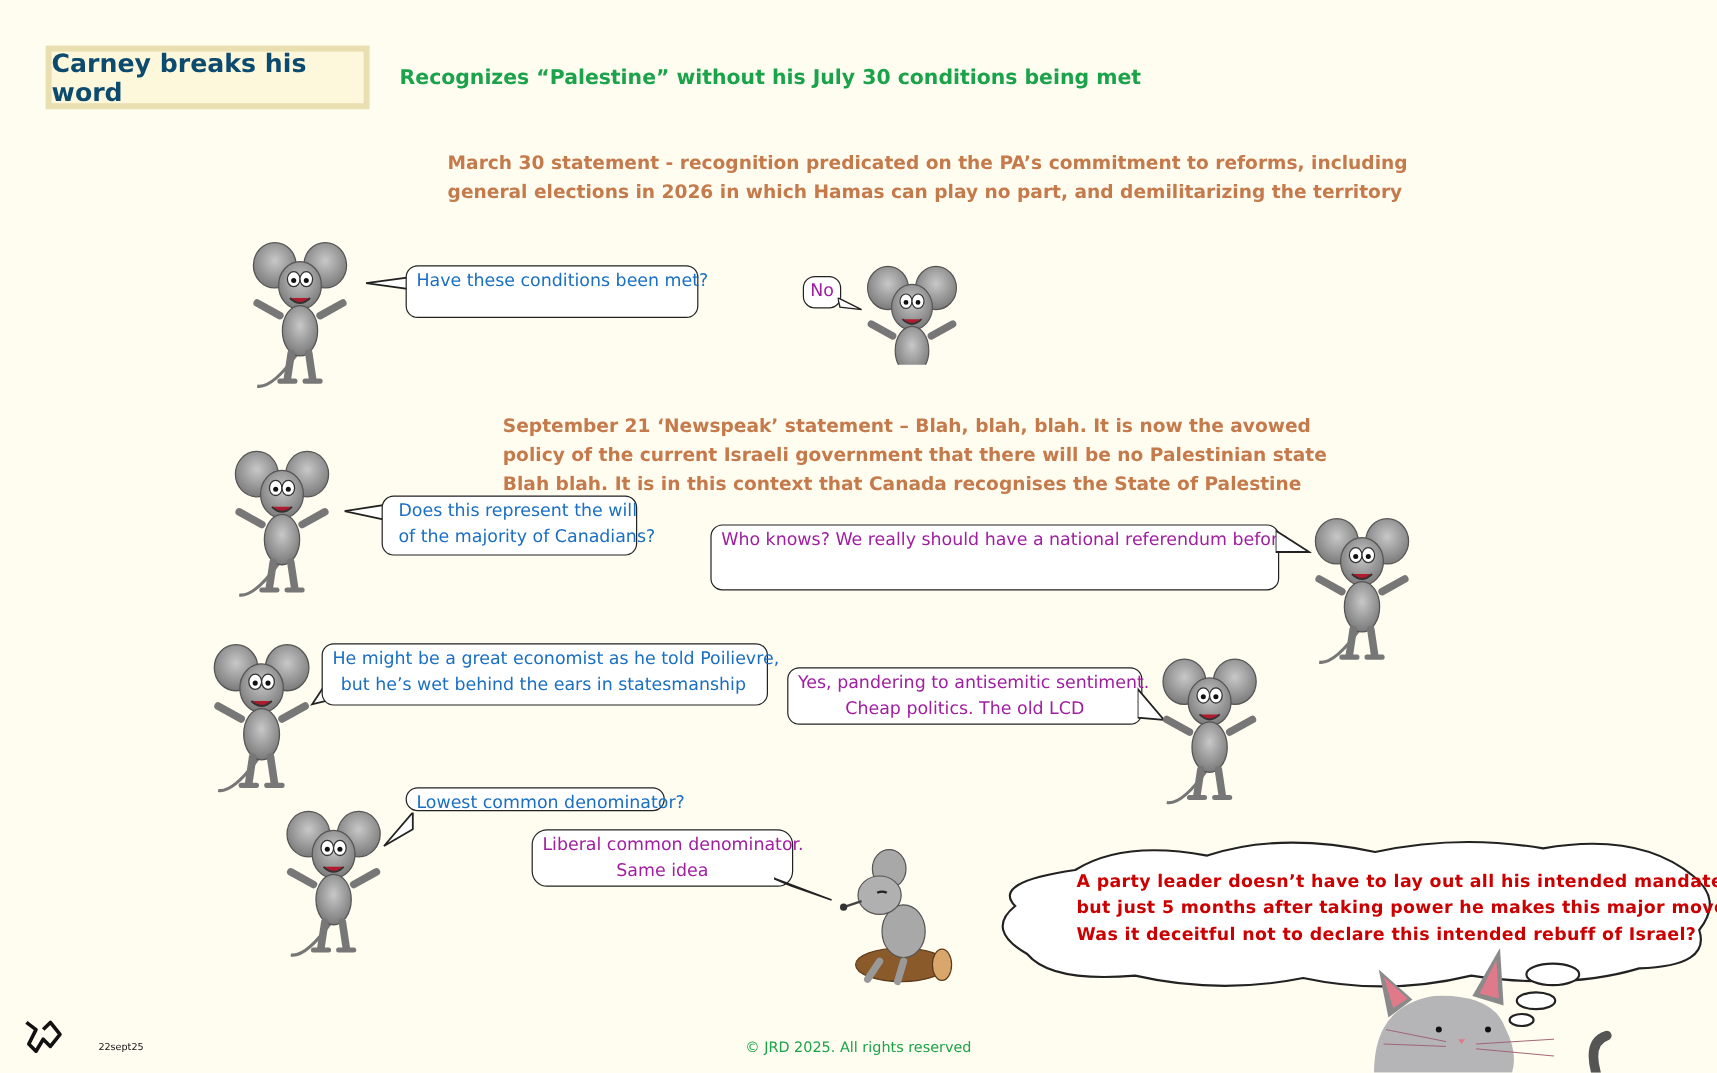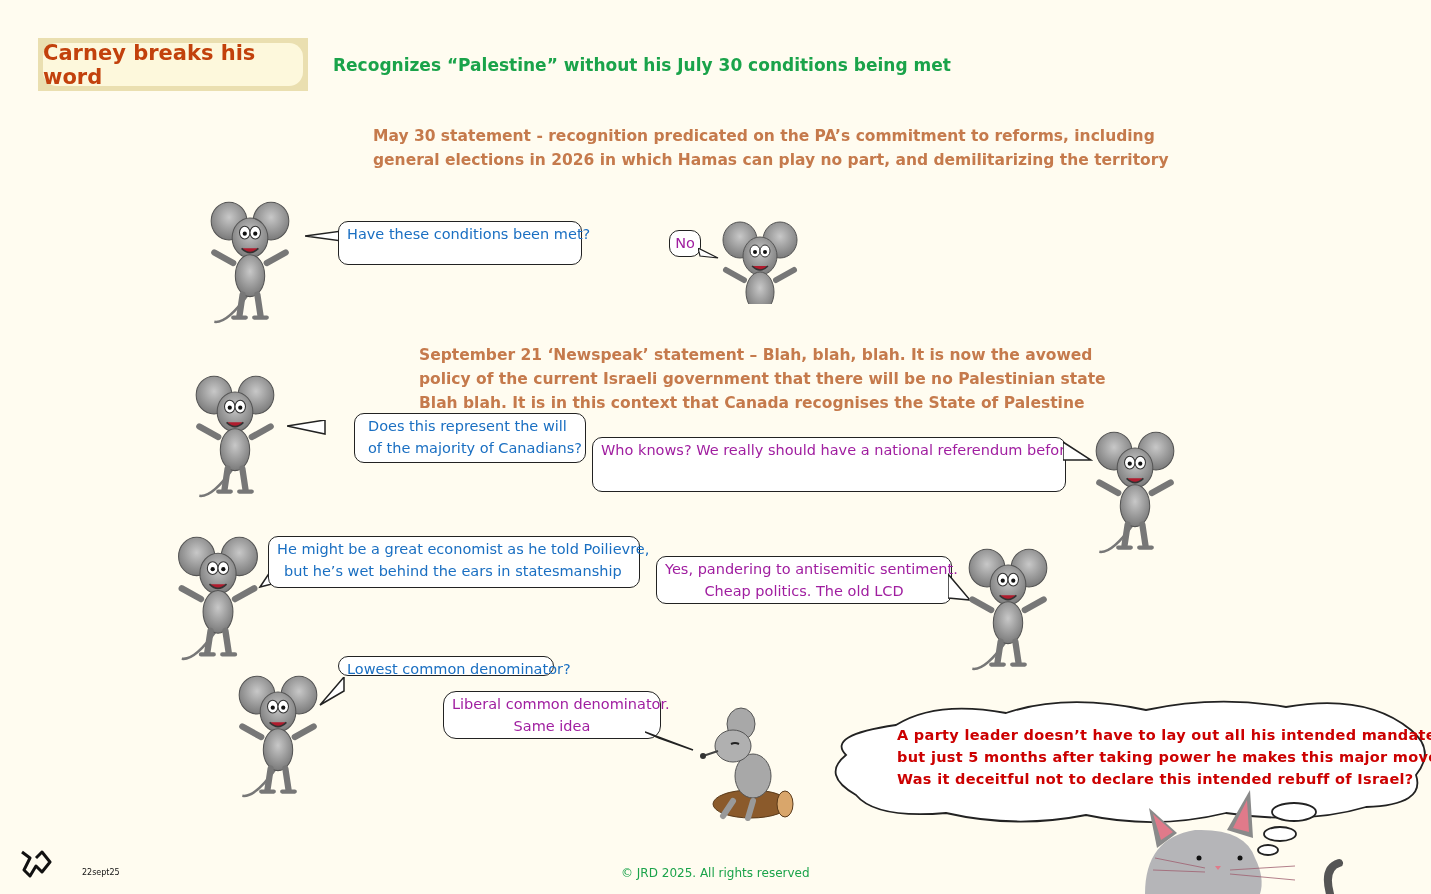--- a/index.html
+++ b/index.html
@@ -14,21 +14,21 @@
     .title-box {
       left: 38px; top: 38px; width: 270px; height: 53px;
       background: #eadfb0;
       box-sizing: border-box;
       padding: 5px;
     }
     .title-inner {
       width: 100%; height: 100%;
       background: #fdf8dc;
       display: flex; align-items: center; justify-content: center;
-      color: #c2410c; font-size: 21px; font-weight: bold; border-radius: 14px;
+      color: #0c4a6e; font-size: 21px; font-weight: bold;
     }
     .subtitle { left: 333px; top: 55px; color: #1aa34a; font-size: 17px; font-weight: bold; }
     .statement { color: #c57a4c; font-size: 15.5px; line-height: 24px; font-weight: bold; }
     .bubble {
       position: absolute;
       background: #ffffff;
       border: 1.5px solid #222;
       border-radius: 10px;
       font-size: 14.5px;
       line-height: 22px;
@@ -52,21 +52,21 @@
   </style>
 </head>
 <body>
 
 <div class="abs title-box">
   <div class="title-inner">Carney breaks his word</div>
 </div>
 <div class="abs subtitle">Recognizes “Palestine” without his July 30 conditions being met</div>
 
 <div class="abs statement" style="left:373px; top:124px;">
-  <div>May 30 statement -  recognition predicated on the PA’s commitment to reforms, including</div>
+  <div>March 30 statement -  recognition predicated on the PA’s commitment to reforms, including</div>
   <div>general elections in 2026 in which Hamas can play no part, and demilitarizing the territory</div>
 </div>
 
 <div class="abs statement" style="left:419px; top:305px;margin-top:38px;">
   <div>September 21 ‘Newspeak’ statement – Blah, blah, blah. It is now the avowed</div>
   <div>policy of the current Israeli government that there will be no Palestinian state</div>
   <div>Blah blah. It is in this context that Canada recognises the State of Palestine</div>
 </div>
 
 <svg width="0" height="0" style="position:absolute">
@@ -113,21 +113,21 @@
 <svg class="mouse" style="left:718px; top:218px;" width="84" height="86" viewBox="0 0 84 86">
     <use href="#mouse-shape"></use>
   </svg>
 
 <svg class="mouse" style="left:185px; top:372px;" width="100" height="128" viewBox="0 0 84 122">
     <use href="#mouse-shape"></use>
   </svg>
 <svg class="tail" style="left:287px; top:420px;" width="40" height="16">
     <path d="M0 6 L38 0 L38 14 Z" fill="#fff" stroke="#222" stroke-width="1.5"></path>
   </svg>
-<div class="bubble blue" style="left:318px; top:413px; width:232px; height:50px; text-align:left; padding-left:13px;margin-left:36px;">
+<div class="bubble blue" style="left:318px; top:413px; width:213px; height:50px; text-align:center; padding-left:13px;">
   <div>Does this represent the will</div>
   <div>of the majority of Canadians?</div>
 </div>
 
 <div class="bubble purple" style="left:592px; top:437px; width:474px; height:55px; padding-top:1px;">
   <div>Who knows? We really should have a national referendum before</div>
 </div>
 <svg class="tail" style="left:1063px; top:438px;" width="30" height="26">
     <path d="M0 4 L28 22 L0 22 Z" fill="#fff" stroke="#222" stroke-width="1.5"></path>
   </svg>

